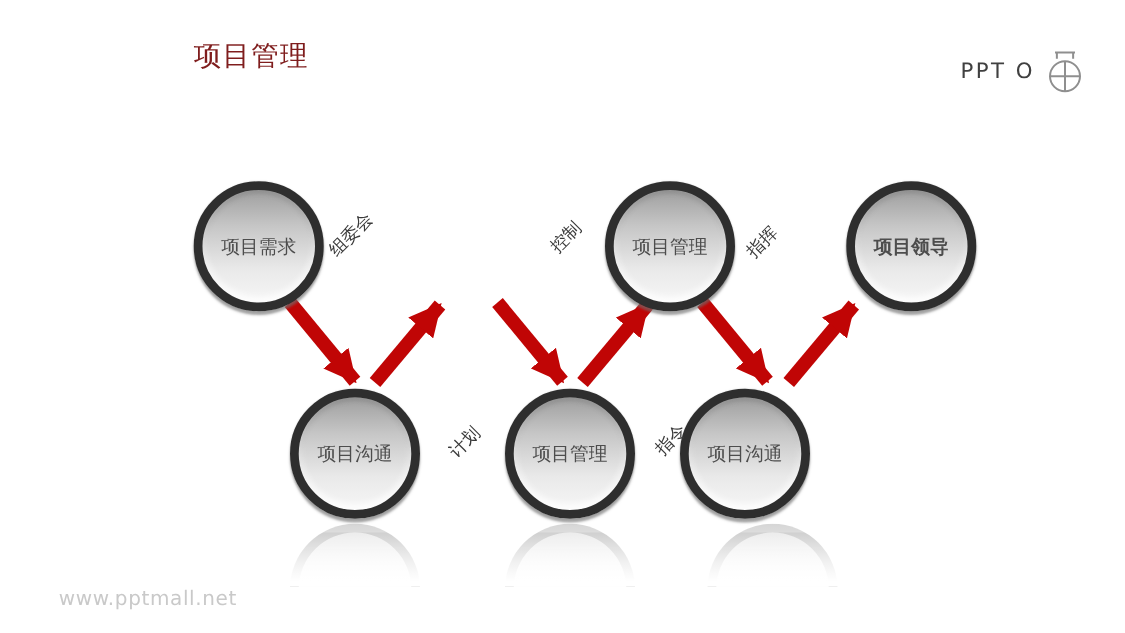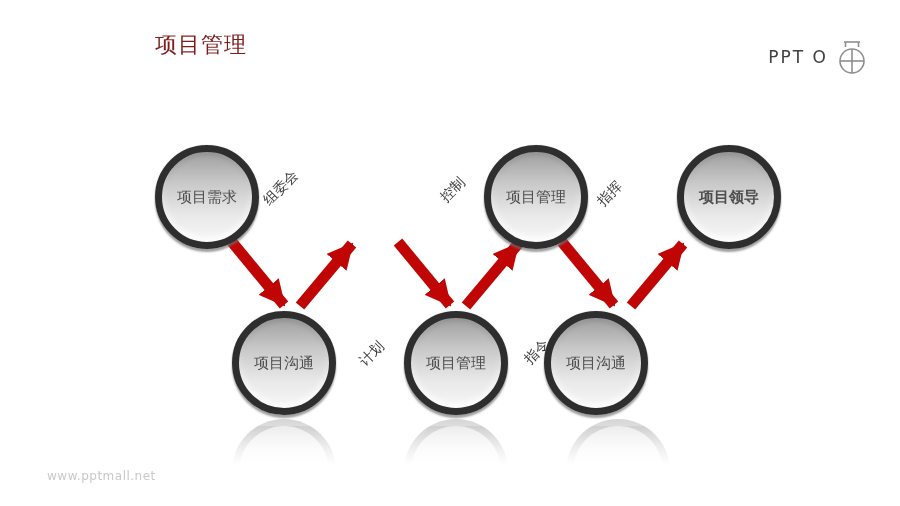--- a/index.html
+++ b/index.html
@@ -30,21 +30,21 @@
 
   
   .refl-clip{position:absolute;width:112px;height:50px;overflow:hidden;}
   .refl-circle{position:absolute;left:4px;top:0;width:104px;height:104px;box-sizing:border-box;border-radius:50%;
         border:7px solid rgba(45,45,45,0.30);
         background:linear-gradient(180deg,rgba(130,130,130,0.28) 0%,rgba(190,190,190,0.12) 40%,rgba(255,255,255,0) 60%);}
   .refl-fade{position:absolute;left:0;top:0;width:112px;height:50px;
         background:linear-gradient(180deg,rgba(255,255,255,0.35) 0%,rgba(255,255,255,0.8) 60%,#ffffff 92%);}
 
   
-  .watermark{position:absolute;left:47px;top:469px;font-size:12px;color:#c9c9c9;letter-spacing:0.5px;}
+  .watermark{position:absolute;left:47px;top:469px;font-size:16px;color:#c9c9c9;letter-spacing:0.5px;}
 </style>
 </head>
 <body>
 
 <div class="slide">
 
   <div class="slide-title">项目管理</div>
 
   <div class="logo">
     <span class="logo-text">PPT O</span>

